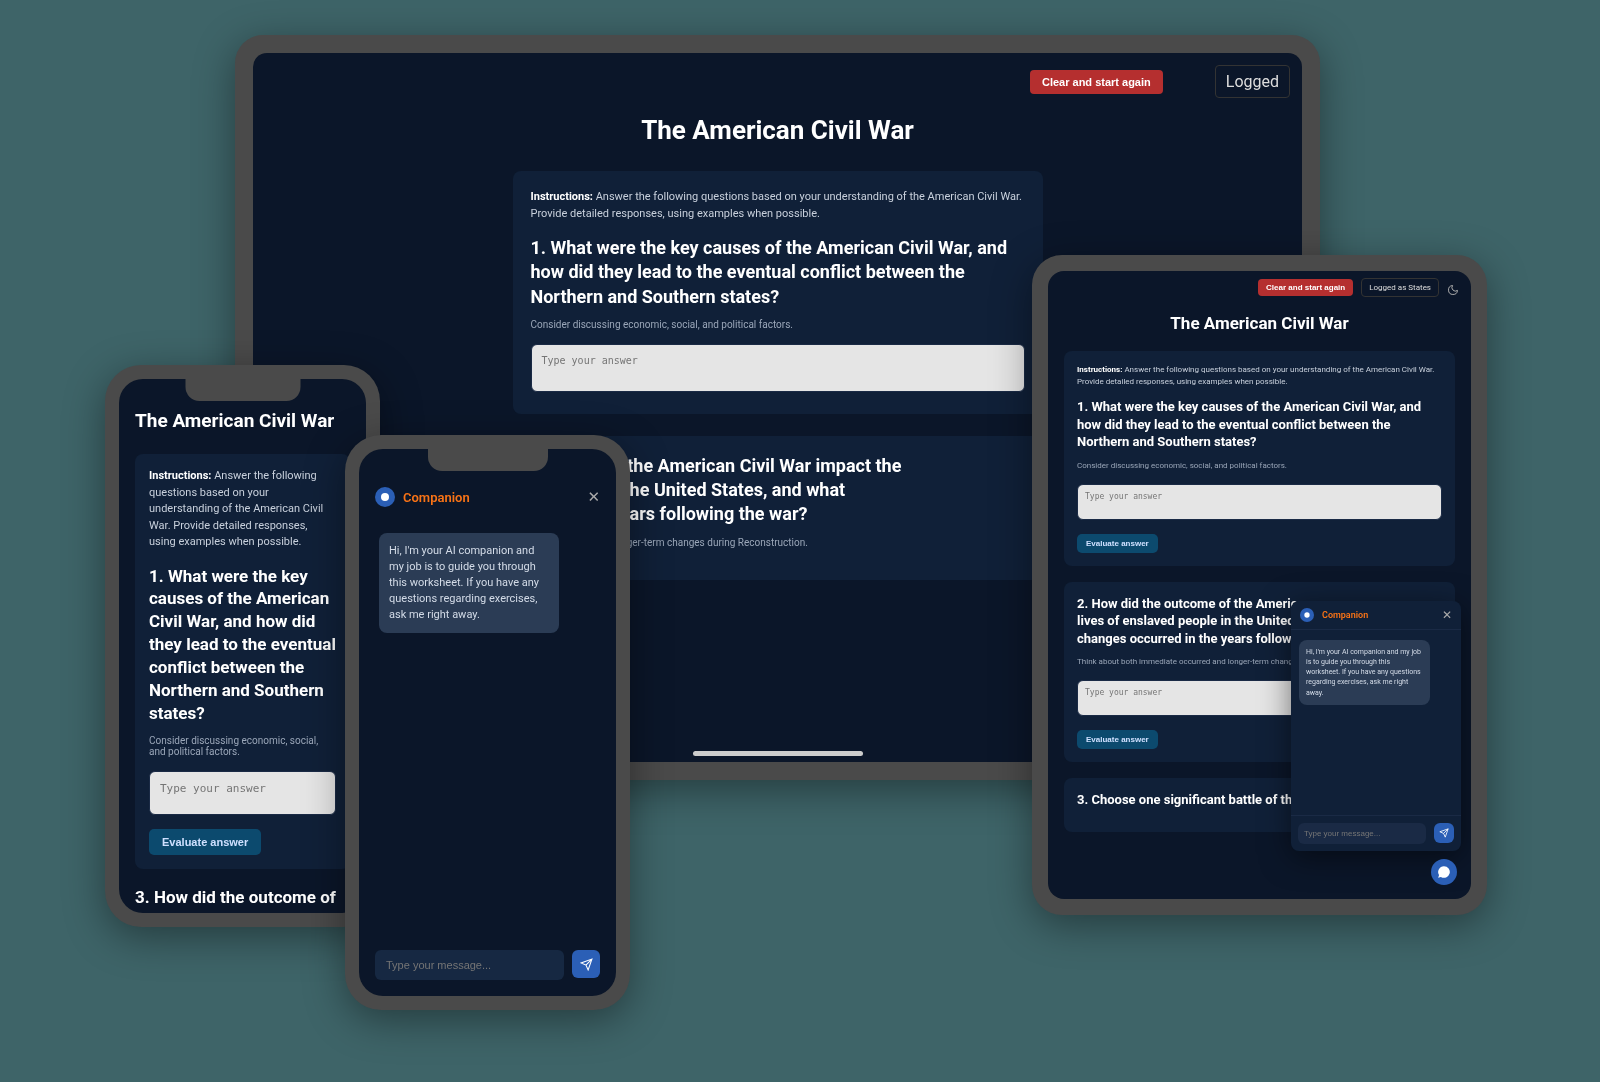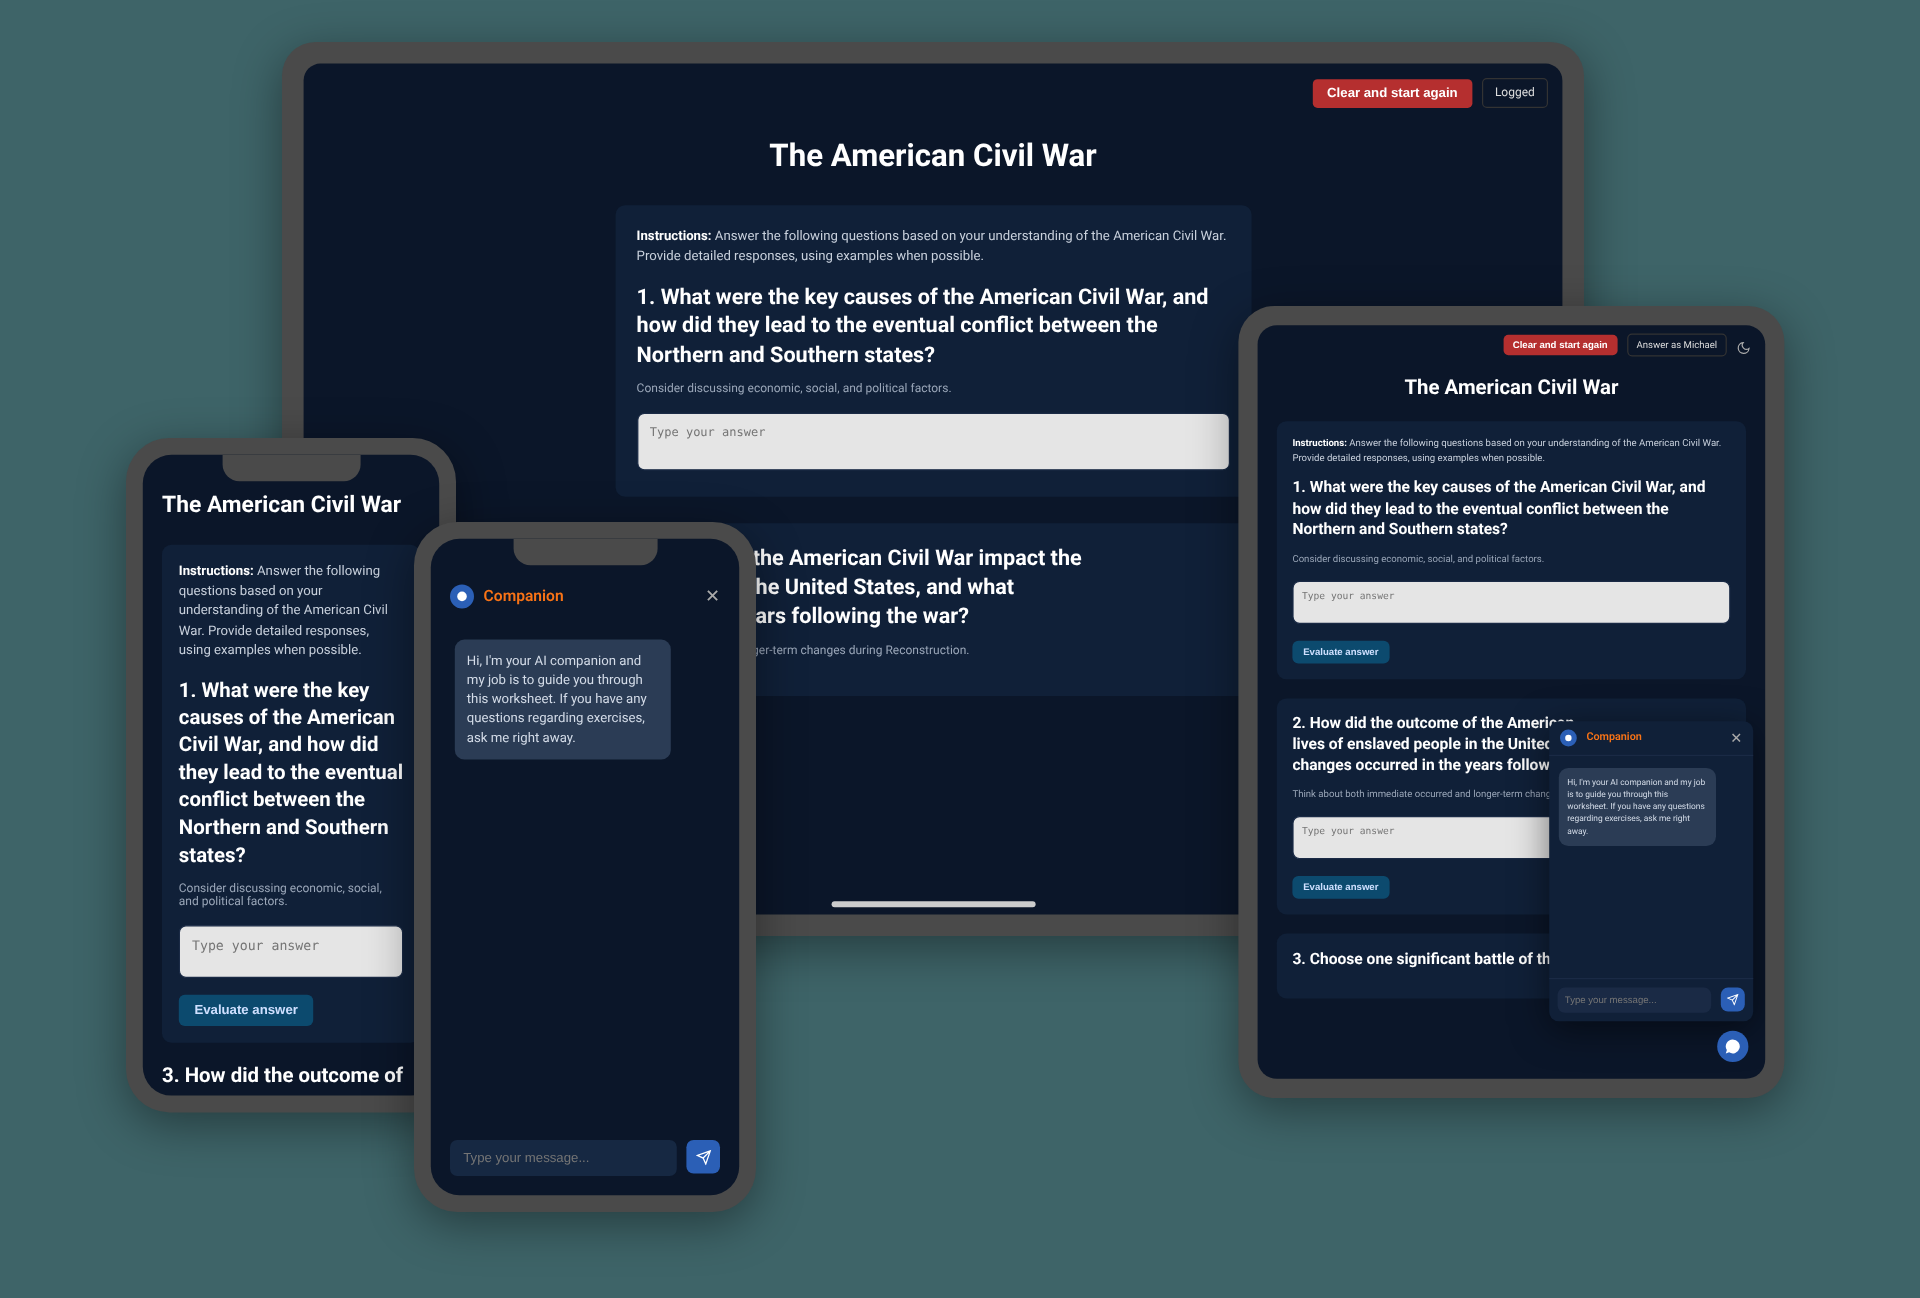--- a/index.html
+++ b/index.html
@@ -135,21 +135,21 @@
   display: flex; align-items: center; justify-content: center;
 }
 
 
 .desktop .content { padding: 12px 28px 28px; }
 .desktop .page-title { font-size: 26px; margin: 50px 0 26px; }
 .desktop .card { width: 530px; margin: 0 auto 22px; }
 .desktop .qtitle { font-size: 18px; }
 .desktop .ta { height: 48px; }
 .desktop .topbar .btn-red { font-size: 11px; padding: 6px 12px; }
-.desktop .topbar .btn-ghost { font-size: 10px; padding: 6px 10px; }
+.desktop .topbar .btn-ghost { font-size: 16px; padding: 6px 10px; margin-left: 44px; }
 
 
 .phone1 .content { padding: 30px 16px 16px; }
 .phone1 .page-title { font-size: 19px; text-align: left; margin-bottom: 22px; }
 .phone1 .card { padding: 14px; margin-bottom: 18px; }
 .phone1 .qtitle { font-size: 17px; }
 .phone1 .instr { font-size: 11px; }
 .phone1 .ta { height: 44px; font-size: 11px; }
 .phone1 .btn-eval { font-size: 11px; }
 .phone1 .q2start { color: #fff; font-size: 17px; font-weight: 700; }
@@ -274,21 +274,21 @@
         </button>
       </div>
     </div>
   </div>
 </div>
 
 <div class="device tablet">
   <div class="device-inner">
     <div class="topbar">
       <button class="btn-red">Clear and start again</button>
-      <span class="btn-ghost">Answer as Michael</span>
+      <span class="btn-ghost">Logged as States</span>
       <span class="moon">
         <svg width="12" height="12" viewBox="0 0 24 24" fill="none" stroke="#aaa" stroke-width="2">
             <path d="M21 12.79A9 9 0 1111.21 3 7 7 0 0021 12.79z"></path>
           </svg>
       </span>
     </div>
     <div class="content">
       <h1 class="page-title">The American Civil War</h1>
 
       <div class="card">

